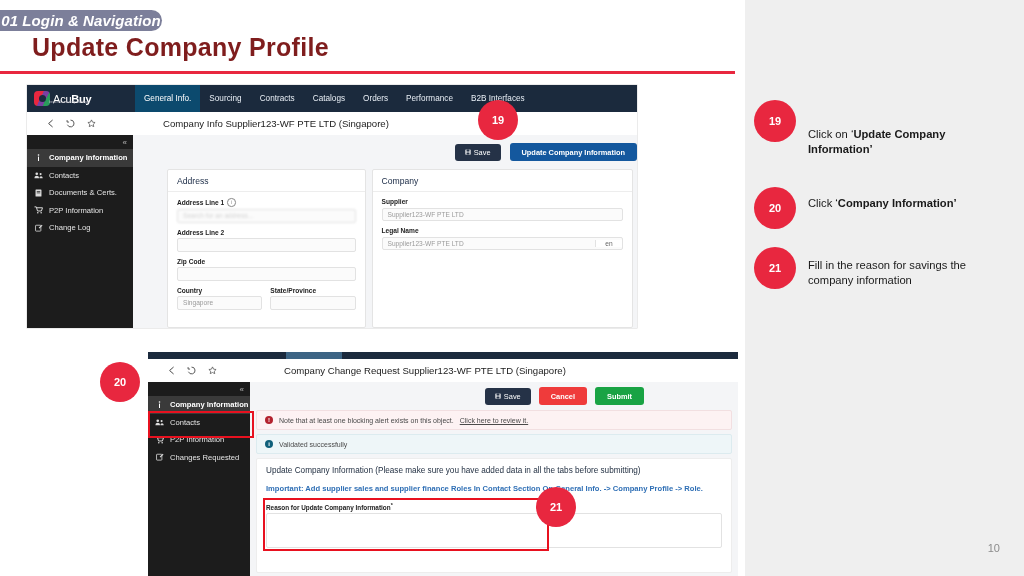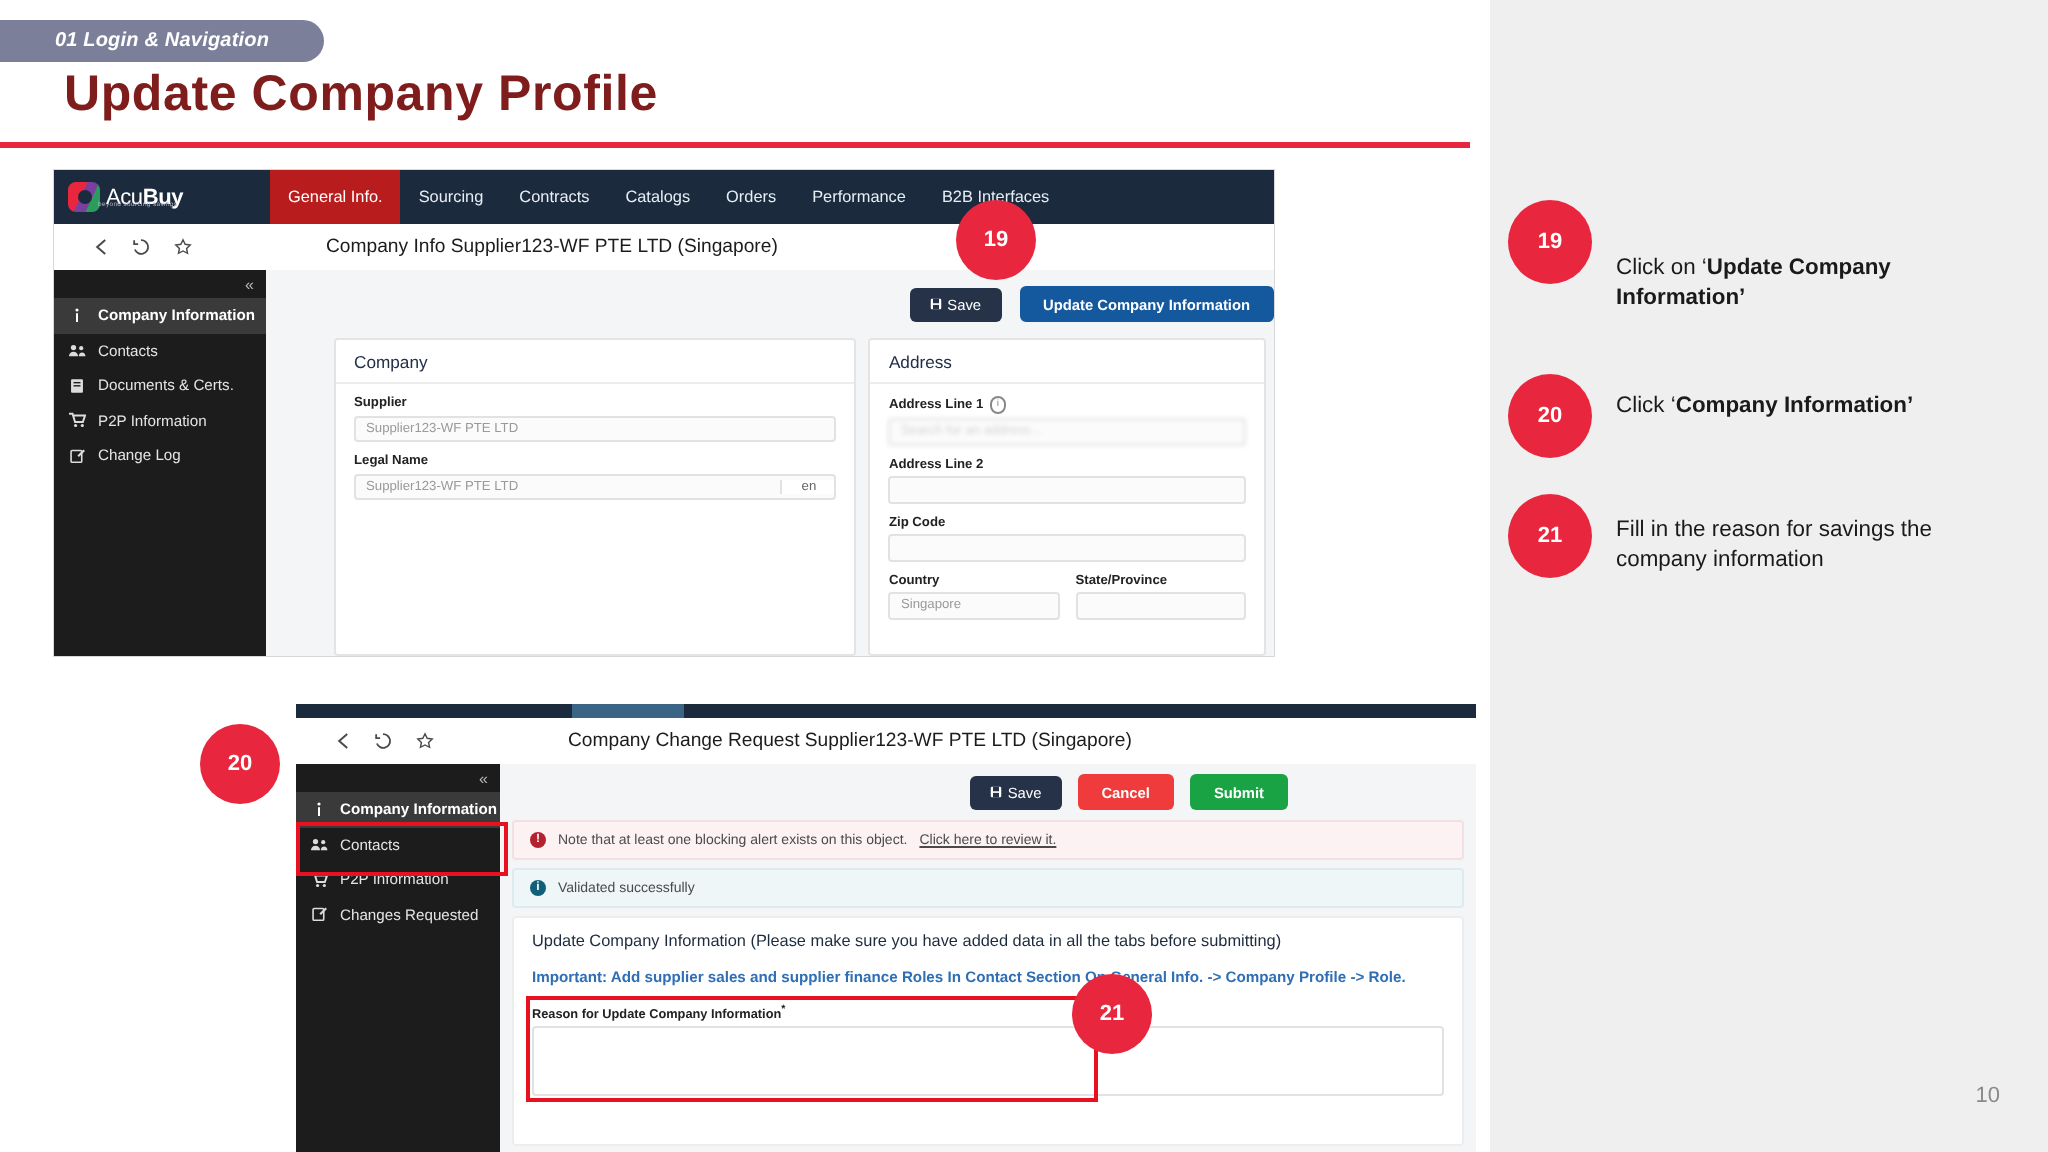--- a/index.html
+++ b/index.html
@@ -12,21 +12,21 @@
   #slide-left{position:absolute;left:0;top:0;width:745px;height:576px;background:#ffffff;}
   #right-panel{position:absolute;left:745px;top:0;width:279px;height:576px;background:#efefef;}
 
   
   .kicker{
     position:absolute;left:0;top:10px;height:21px;width:162px;
     background:#7c7f9a;border-radius:0 11px 11px 0;
     display:flex;align-items:center;justify-content:center;
   }
   .kicker span{
-    color:#ffffff;font-size:10px;font-style:italic;font-weight:bold;letter-spacing:.1px;
+    color:#ffffff;font-size:15px;font-style:italic;font-weight:bold;letter-spacing:.1px;
   }
   .slide-title{
     position:absolute;left:32px;top:33px;
     color:#7f1d1d;font-size:25px;font-weight:bold;letter-spacing:.3px;white-space:nowrap;
   }
   .title-rule{position:absolute;left:0;top:71px;width:735px;height:2.5px;background:#e8273f;}
 
   
   #shot1{position:absolute;left:27px;top:85px;width:610px;height:243px;background:#ffffff;
          box-shadow:0 0 0 0.5px #d8d8d8;overflow:hidden;}
@@ -37,21 +37,21 @@
     background:linear-gradient(115deg,#e8273f 0%,#e8273f 42%,#7b3fa0 43%,#7b3fa0 68%,#2a9d5c 69%,#2a9d5c 100%);
     margin-right:3px;position:relative;
   }
   .logo-mark:after{content:"";position:absolute;left:5px;top:4px;width:7px;height:7px;
     border-radius:50%;background:#1b2a3d;}
   .logo-text{color:#ffffff;font-size:11px;letter-spacing:-.2px;}
   .logo-text b{font-weight:bold;}
   .logo-sub{position:absolute;left:22px;top:15px;font-size:3.2px;color:#b9b9c4;letter-spacing:.2px;}
   .navtabs{position:absolute;left:108px;top:0;height:27px;display:flex;align-items:stretch;}
   .navtab{display:flex;align-items:center;padding:0 9px;font-size:8.2px;color:#e8eef5;white-space:nowrap;}
-  .navtab.active{background:#b91c1c;color:#ffffff;}
+  .navtab.active{background:#0c4a6e;color:#ffffff;}
 
   .crumbbar{position:absolute;left:0;top:27px;width:610px;height:23px;background:#ffffff;
             border-bottom:1px solid #e6e6e6;display:flex;align-items:center;}
   .crumb-icons{display:flex;align-items:center;gap:12px;padding-left:20px;width:88px;color:#4a4a4a;}
   .crumb-icons svg{display:block;}
   .crumb-title{font-size:9.6px;color:#1c1c1c;margin-left:28px;white-space:nowrap;}
 
   .shot1-body{position:absolute;left:0;top:50px;width:610px;height:193px;background:#f4f5f7;}
   .sidenav{position:absolute;left:0;top:0;width:106px;height:193px;background:#1c1c1c;}
   .sidenav-collapse{height:14px;display:flex;align-items:center;justify-content:flex-end;
@@ -240,33 +240,20 @@
                 <rect x="2" y="0.5" width="4" height="3" fill="#253247"></rect>
                 <rect x="2" y="4.6" width="4" height="2.9" fill="#253247"></rect>
               </svg></span>
           <span>Save</span>
         </div>
         <div class="btn btn-primary">Update Company Information</div>
       </div>
 
       <div class="cards">
 
-        <div class="card" style="flex:1.32;">
-          <div class="card-h">Company</div>
-          <div class="card-b">
-            <div class="fld-l">Supplier</div>
-            <div class="fld">Supplier123-WF PTE LTD</div>
-            <div class="fld-l">Legal Name</div>
-            <div class="fld withsuffix">
-              <span class="v">Supplier123-WF PTE LTD</span>
-              <span class="sfx">en</span>
-            </div>
-          </div>
-        </div>
-
         <div class="card" style="flex:1;">
           <div class="card-h">Address</div>
           <div class="card-b">
             <div class="fld-l">
               <span>Address Line 1</span>
               <span class="info-i">i</span>
             </div>
             <div class="fld blurry">Search for an address...</div>
             <div class="fld-l">Address Line 2</div>
             <div class="fld empty"></div>
@@ -278,20 +265,33 @@
                 <div class="fld">Singapore</div>
               </div>
               <div>
                 <div class="fld-l">State/Province</div>
                 <div class="fld empty"></div>
               </div>
             </div>
           </div>
         </div>
 
+        <div class="card" style="flex:1.32;">
+          <div class="card-h">Company</div>
+          <div class="card-b">
+            <div class="fld-l">Supplier</div>
+            <div class="fld">Supplier123-WF PTE LTD</div>
+            <div class="fld-l">Legal Name</div>
+            <div class="fld withsuffix">
+              <span class="v">Supplier123-WF PTE LTD</span>
+              <span class="sfx">en</span>
+            </div>
+          </div>
+        </div>
+
       </div>
     </div>
   </div>
 
   <div id="shot2">
 
     <div class="s2-topstrip">
       <div class="tabhint"></div>
     </div>
 

